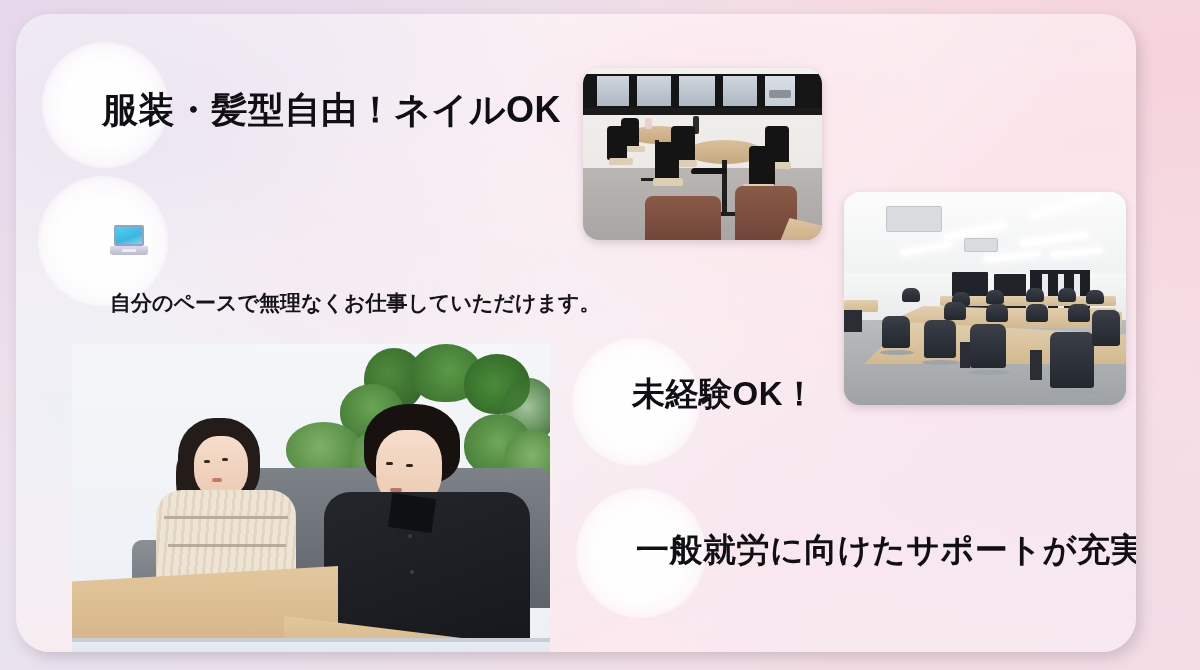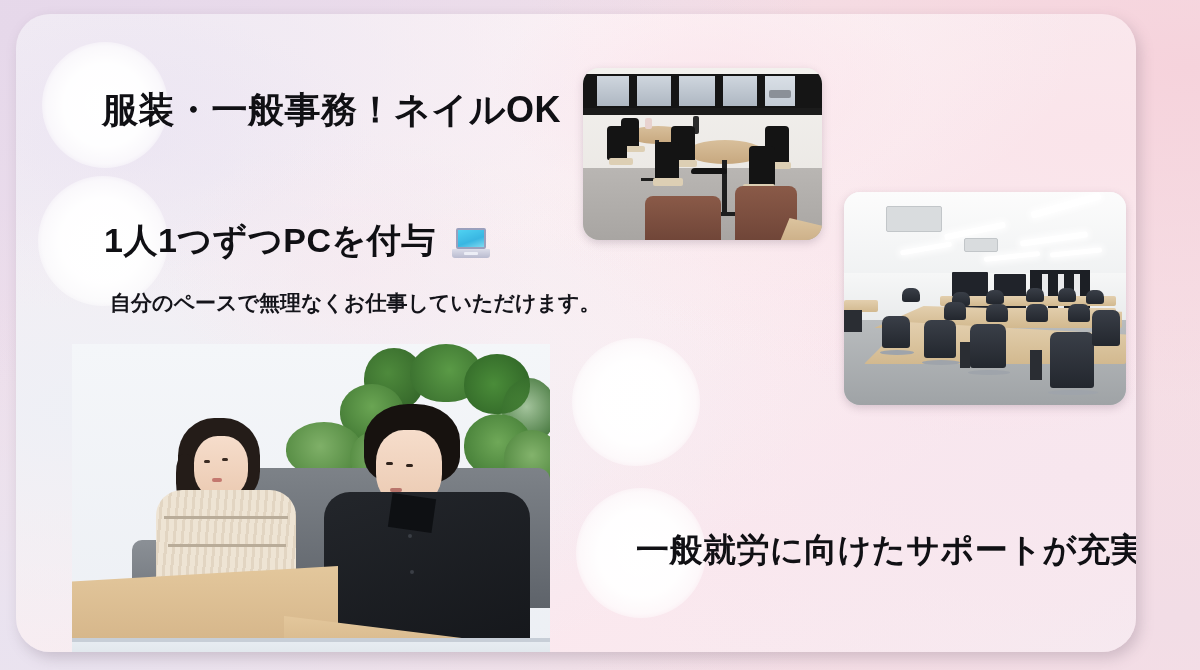--- a/index.html
+++ b/index.html
@@ -308,27 +308,27 @@
       <div class="ph of-chairbase" style="left:36px; top:158px; width:34px;"></div>
       <div class="ph of-chair" style="left:80px;  top:128px; width:32px; height:38px;"></div>
       <div class="ph of-chairbase" style="left:78px; top:168px; width:38px;"></div>
       <div class="ph of-chair" style="left:126px; top:132px; width:36px; height:44px;"></div>
       <div class="ph of-chairbase" style="left:124px; top:178px; width:42px;"></div>
       <div class="ph of-chair" style="left:206px; top:140px; width:44px; height:56px;"></div>
       <div class="ph of-chairbase" style="left:204px; top:198px; width:50px;"></div>
       <div class="ph of-chair" style="left:248px; top:118px; width:28px; height:36px;"></div>
     </div>
 
-    <div class="headline" id="h1">服装・一般事務！ネイルOK</div>
+    <div class="headline" id="h1">服装・髪型自由！ネイルOK</div>
 
     <div class="headline" id="h2">
-      <span>1人1つずつPCを付与</span>
       <span class="laptop">
         <span class="lid"></span><span class="base"></span><span class="pad"></span>
       </span>
     </div>
     <div class="sub" id="s2">自分のペースで無理なくお仕事していただけます。</div>
 
+    <div class="headline" id="h3">未経験OK！</div>
 
     <div class="headline" id="h4">一般就労に向けたサポートが充実</div>
 
   </div>
 </div>
 
 </body></html>

